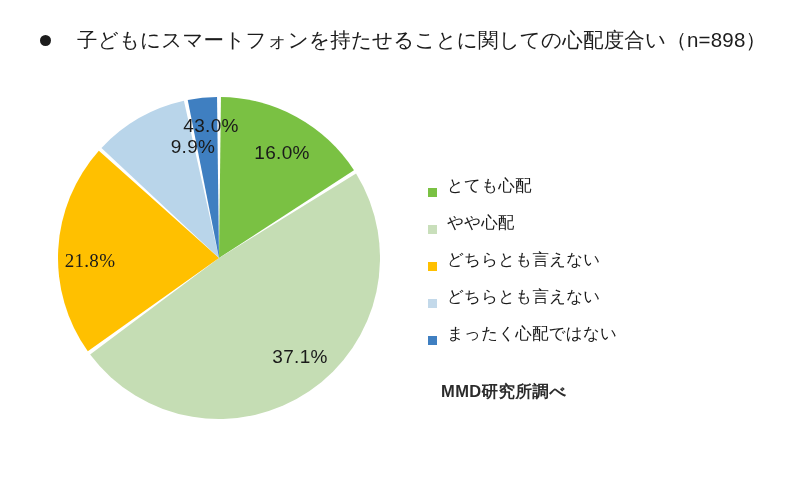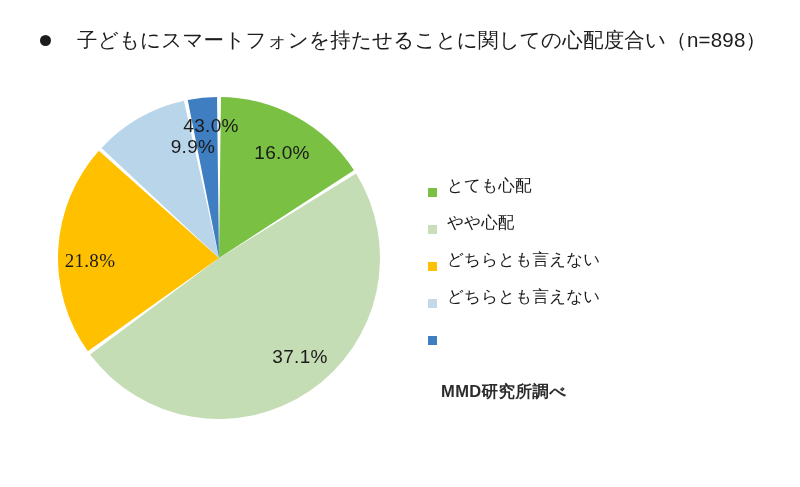--- a/index.html
+++ b/index.html
@@ -143,16 +143,17 @@
     <div class="legend-item">
       <span class="legend-swatch" style="background: rgb(255, 192, 0);"></span>
       <span class="legend-label">どちらとも言えない</span>
     </div>
     <div class="legend-item">
       <span class="legend-swatch" style="background: rgb(195, 217, 234);"></span>
       <span class="legend-label">どちらとも言えない</span>
     </div>
     <div class="legend-item">
       <span class="legend-swatch" style="background: rgb(63, 127, 193);"></span>
+      <span class="legend-label">まったく心配ではない</span>
     </div>
   </div>
 
 <div id="source-note">MMD研究所調べ</div>
 
 </body></html>

